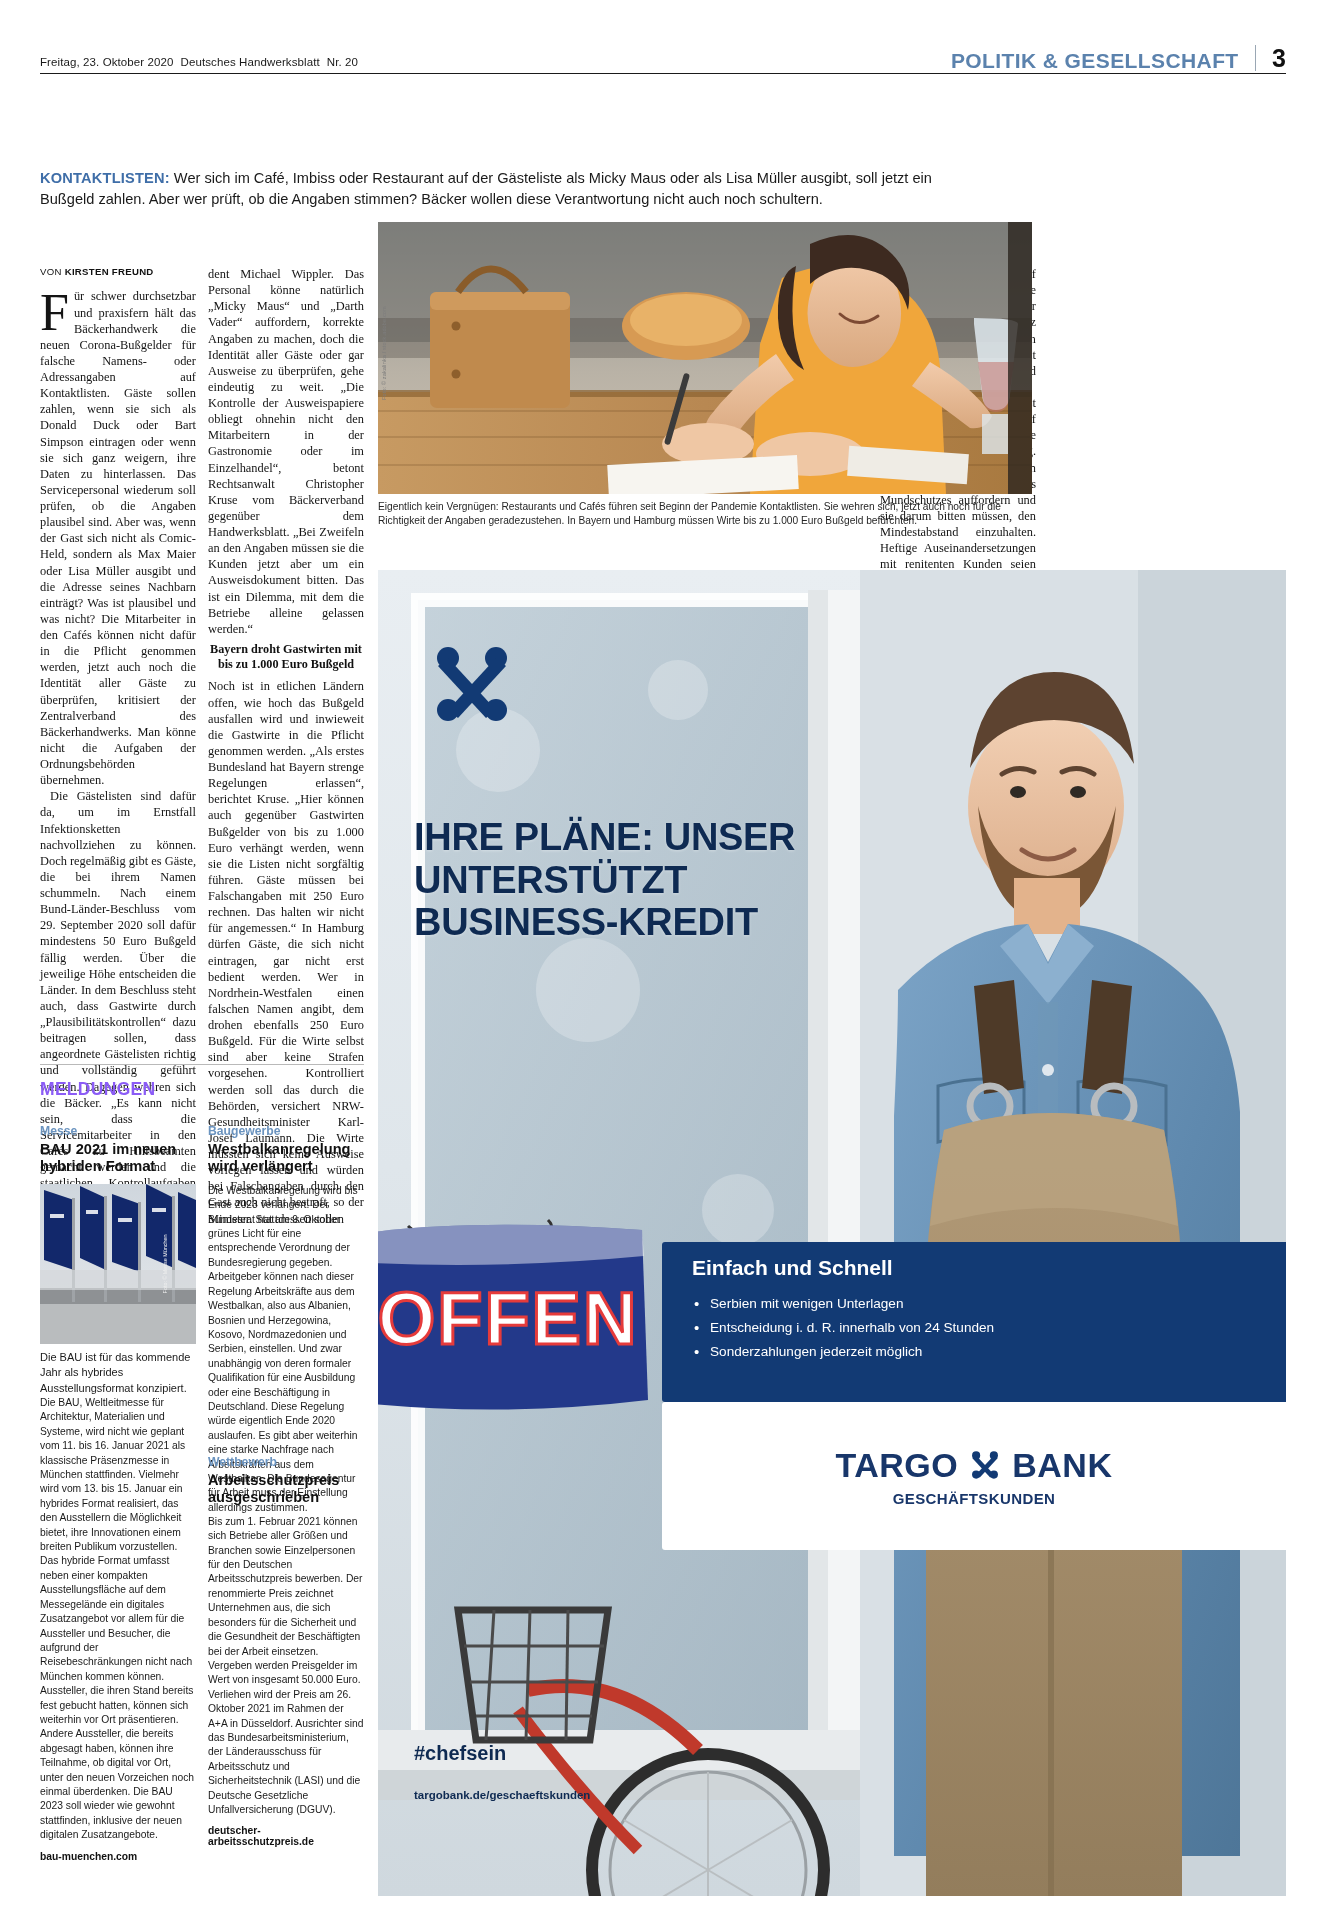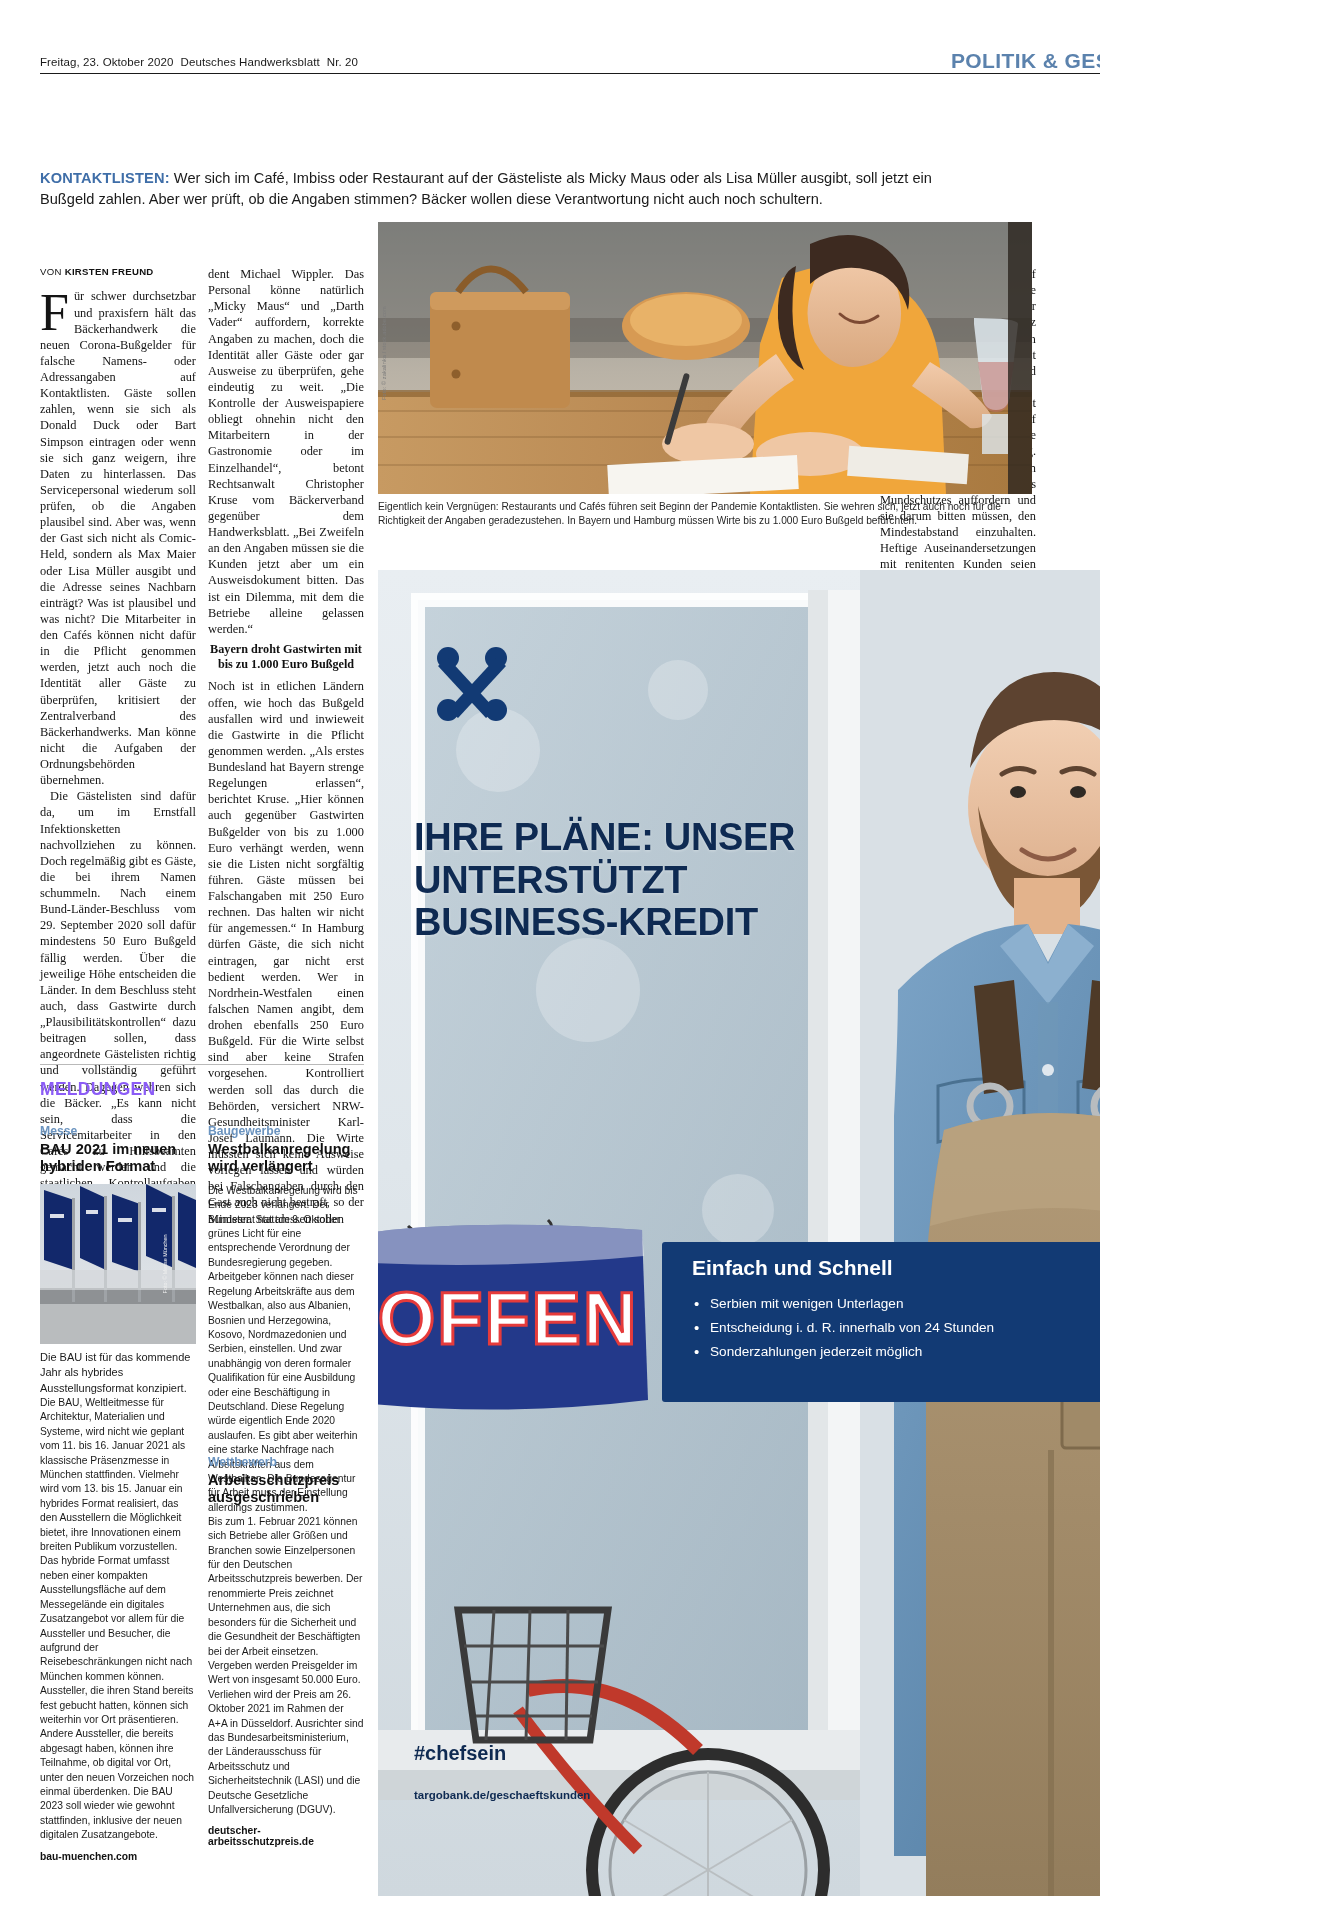--- a/index.html
+++ b/index.html
@@ -3,21 +3,21 @@
 <meta charset="utf-8">
 <style>
   * { box-sizing: border-box; margin: 0; padding: 0; }
   html, body {
     width: 1326px;
     background: #ffffff;
     font-family: "Liberation Sans", sans-serif;
   }
   .page {
     position: relative;
-    width: 1100px;
+    width: 1326px;
     height: 1932px;
     background: #fff;
     overflow: hidden;
   }
 
   
   .masthead {
     position: absolute;
     left: 40px; top: 40px;
     width: 1246px;
@@ -641,18 +641,37 @@
 
     <div class="ad-box">
       <h4>Einfach und Schnell</h4>
       <ul>
         <li>Serbien mit wenigen Unterlagen</li>
         <li>Entscheidung i. d. R. innerhalb von 24 Stunden</li>
         <li>Sonderzahlungen jederzeit möglich</li>
       </ul>
     </div>
 
+    <div class="ad-bank">
+      <div class="bank-row">
+        <span class="bank-word">TARGO</span>
+        <span class="bank-mark">
+          <svg width="34" height="34" viewBox="0 0 92 92">
+            <g fill="#123a74">
+              <circle cx="22" cy="20" r="11"></circle>
+                <circle cx="70" cy="20" r="11"></circle>
+              <circle cx="22" cy="72" r="11"></circle>
+                <circle cx="70" cy="72" r="11"></circle>
+              <path d="M22 20 L70 72 L60 80 L12 28 Z"></path>
+              <path d="M70 20 L22 72 L32 80 L80 28 Z"></path>
+            </g>
+          </svg>
+        </span>
+        <span class="bank-word">BANK</span>
+      </div>
+      <div class="bank-sub">GESCHÄFTSKUNDEN</div>
+    </div>
 
     <div class="ad-hash">#chefsein</div>
     <div class="ad-url">targobank.de/geschaeftskunden</div>
   </div>
 
 </div>
 
 </body></html>

